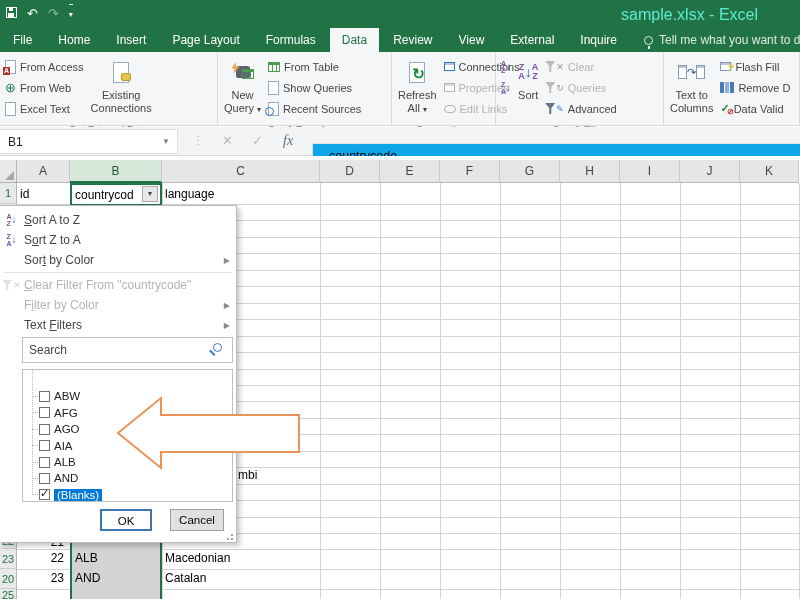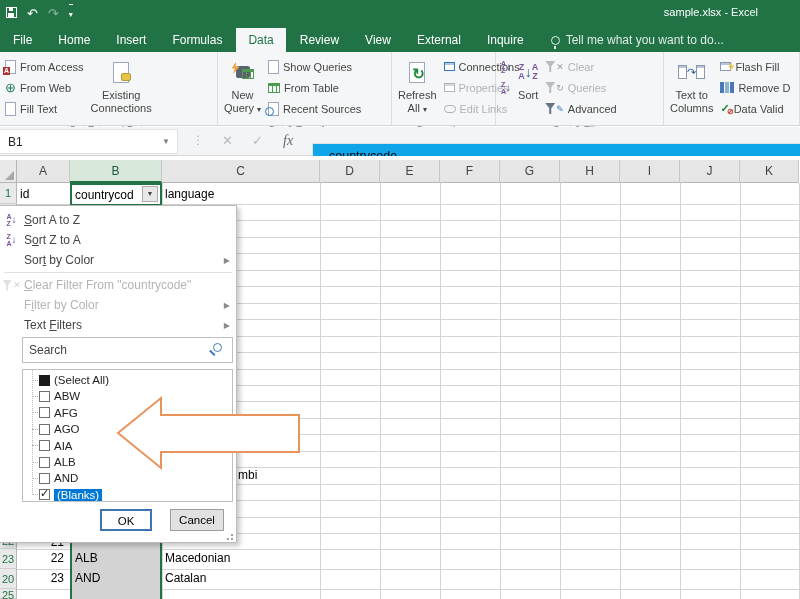--- a/index.html
+++ b/index.html
@@ -8,21 +8,21 @@
 
   
   #titlebar{position:absolute;left:0;top:0;width:800px;height:28px;background:#217346;}
   #qat{position:absolute;left:6px;top:4px;display:flex;align-items:center;gap:10px;color:#fff;}
   .qat-btn{font-size:13px;line-height:18px;color:#fff;cursor:default;}
   .qat-btn.dim{opacity:.45;}
   .save-glyph{display:inline-block;width:11px;height:11px;border:1.5px solid #fff;position:relative;}
   .save-glyph:before{content:"";position:absolute;left:2px;top:0;width:4px;height:3px;background:#fff;}
   .save-glyph:after{content:"";position:absolute;left:1px;bottom:0;width:6px;height:4px;background:#fff;}
   .qat-caret{font-size:8px;border-top:1px solid #fff;padding-top:1px;}
-  #title-text{position:absolute;top:6px;right:42px;color:#ffffff;font-size:11px;}
+  #title-text{position:absolute;top:6px;right:42px;color:#5eead4;font-size:16px;}
 
   
   #tabrow{position:absolute;left:0;top:28px;width:800px;height:24px;background:#217346;display:flex;align-items:stretch;}
   .tab{color:#fff;font-size:12px;padding:5px 12px 0 12px;margin:0 1px;white-space:nowrap;}
   .tab.active{background:#f5f6f7;color:#217346;}
   #tellme{display:flex;align-items:center;gap:6px;color:rgba(255,255,255,.85);font-size:12px;margin-left:14px;white-space:nowrap;}
   .bulb{display:inline-block;width:9px;height:9px;border:1.4px solid rgba(255,255,255,.85);border-radius:50%;position:relative;}
   .bulb:after{content:"";position:absolute;left:2.5px;top:9px;width:2px;height:3px;background:rgba(255,255,255,.85);}
 
   
@@ -125,20 +125,21 @@
       <span class="qat-btn dim">↷</span>
       <span class="qat-btn qat-caret">▾</span>
     </div>
     <div id="title-text">sample.xlsx - Excel</div>
   </div>
 
   <div id="tabrow">
       <div class="tab">File</div>
       <div class="tab">Home</div>
       <div class="tab">Insert</div>
+      <div class="tab">Page Layout</div>
       <div class="tab">Formulas</div>
       <div class="tab active">Data</div>
       <div class="tab">Review</div>
       <div class="tab">View</div>
       <div class="tab">External</div>
       <div class="tab">Inquire</div>
       <div id="tellme">
         <span class="bulb"></span>
         <span>Tell me what you want to do...</span>
       </div>
@@ -158,21 +159,21 @@
             <div class="sbtn">
               <span class="licon-wrap" style="position: relative; display: inline-flex; align-items: center; justify-content: center;">
                 <span style="color:#1e7a5a;font-size:13px">⊕</span>
               </span>
               <span>From Web</span>
             </div>
             <div class="sbtn">
               <span class="licon-wrap" style="position: relative; display: inline-flex; align-items: center; justify-content: center;">
                 <span class="page"></span>
               </span>
-              <span>Fill Text</span>
+              <span>Excel Text</span>
             </div>
           </div>
           <div class="lbtn">
             <div class="licon">
               <span class="licon-wrap" style="position: relative; display: inline-flex; align-items: center; justify-content: center;">
                 <span class="page big"></span>
                 <span class="badge" style="left:8px;bottom:0"><span class="cyl" style="background:#e8c34a;border:1px solid #b99a2f"></span></span>
               </span>
             </div>
             <div>Existing</div>
@@ -190,29 +191,29 @@
                 <span class="badge" style="left:-4px;top:-4px"><span class="bolt"></span></span>
                 <span class="badge" style="right:-4px;bottom:-3px"><span class="grid-ico"></span></span>
               </span>
             </div>
             <div>New</div>
             <div>Query <span class="caret">▾</span></div>
           </div>
           <div class="stack">
             <div class="sbtn">
               <span class="licon-wrap" style="position: relative; display: inline-flex; align-items: center; justify-content: center;">
+                <span class="grid-ico"></span>
+              </span>
+              <span>From Table</span>
+            </div>
+            <div class="sbtn">
+              <span class="licon-wrap" style="position: relative; display: inline-flex; align-items: center; justify-content: center;">
                 <span class="page"></span>
               </span>
               <span>Show Queries</span>
-            </div>
-            <div class="sbtn">
-              <span class="licon-wrap" style="position: relative; display: inline-flex; align-items: center; justify-content: center;">
-                <span class="grid-ico"></span>
-              </span>
-              <span>From Table</span>
             </div>
             <div class="sbtn">
               <span class="licon-wrap" style="position: relative; display: inline-flex; align-items: center; justify-content: center;">
                 <span class="page"></span>
                 <span class="badge" style="left:-3px;bottom:-2px"><span class="clock"></span></span>
               </span>
               <span>Recent Sources</span>
             </div>
           </div>
         </div>
@@ -517,25 +518,20 @@
         </div>
         <div class="fm-item" style="top: 109px;">
           <span>Text <u>F</u>ilters</span>
           <span class="fm-sub">▶</span>
         </div>
       </div>
     <input id="fm-search" placeholder="Search" style="">
     <span class="mag"></span>
     <div id="fm-list">
         <div class="treeline"></div>
-        <div class="chk-row" style="top: 2px;">
-          <span class="stub"></span>
-          <span class="chkbox mixed"></span>
-          <span class="chk-label">(Select All)</span>
-        </div>
         <div class="chk-row" style="top: 18.4px;">
           <span class="stub"></span>
           <span class="chkbox "></span>
           <span class="chk-label">ABW</span>
         </div>
         <div class="chk-row" style="top: 34.8px;">
           <span class="stub"></span>
           <span class="chkbox "></span>
           <span class="chk-label">AFG</span>
         </div>

